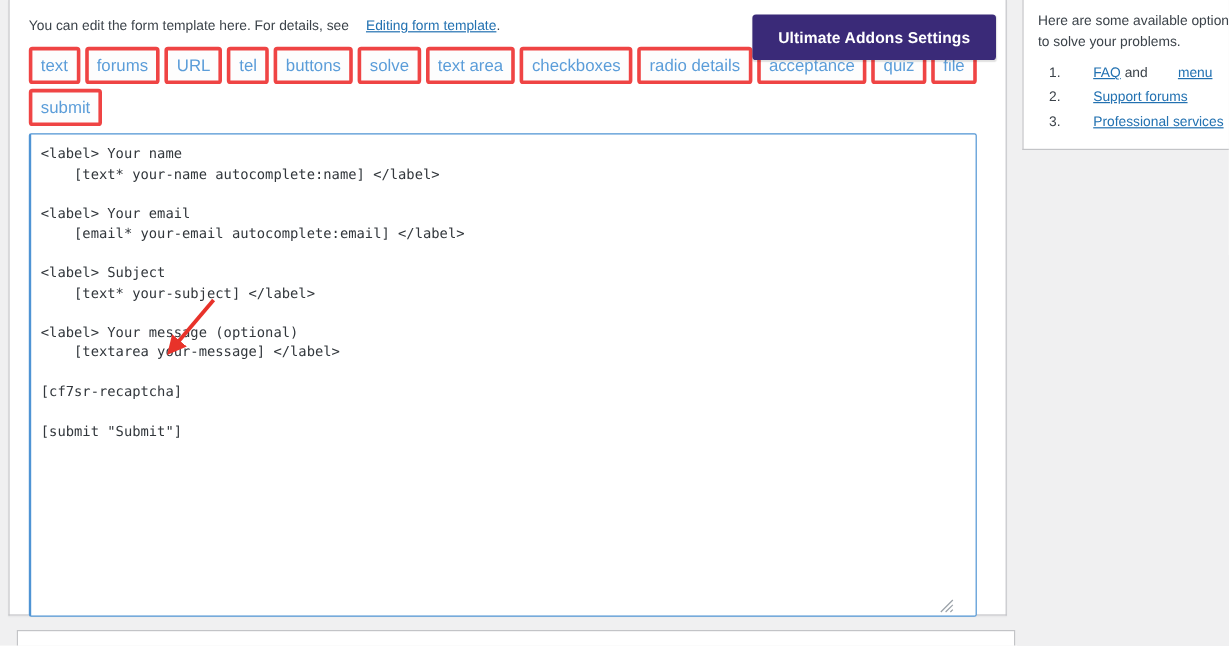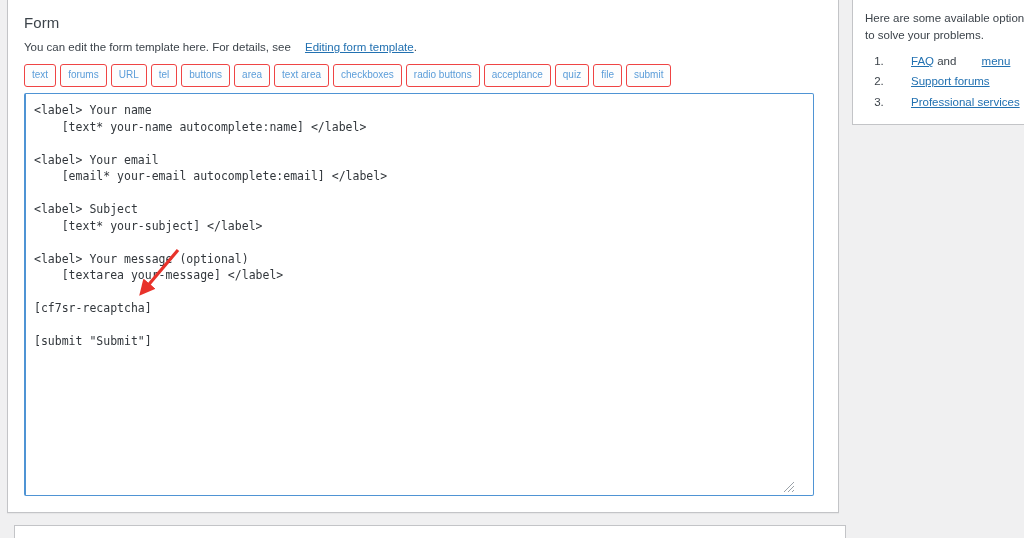--- a/index.html
+++ b/index.html
@@ -71,25 +71,25 @@
 
   
   .tag-row {
     display: flex;
     flex-wrap: wrap;
     gap: 4px;
     margin: 0 0 6px 0;
   }
   .tag-btn {
     font-family: "Liberation Sans", sans-serif;
-    font-size: 10px;
+    font-size: 14px;
     line-height: 1;
     color: #5b9dd9;
     background: #fdfdfd;
-    border: 1px solid #ef4444;
+    border: 3px solid #ef4444;
     border-radius: 3px;
     padding: 5px 7px 6px 7px;
     cursor: pointer;
     white-space: nowrap;
   }
 
   
   .code-wrap {
     position: relative;
     width: 774px;
@@ -202,36 +202,35 @@
 </style>
 </head>
 <body>
 
 <div id="app">
 
   <div class="main-col">
     <div class="postbox form-panel">
       <div class="panel-inner">
 
-        <h2 class="page-heading">Form</h2>
 
         <p class="desc">
           <span>You can edit the form template here. For details, see </span><a href="#">Editing form template</a><span>.</span>
         </p>
 
         <div class="tag-row" id="tag-row">
             <button class="tag-btn">text</button>
             <button class="tag-btn">forums</button>
             <button class="tag-btn">URL</button>
             <button class="tag-btn">tel</button>
             <button class="tag-btn">buttons</button>
-            <button class="tag-btn">area</button>
+            <button class="tag-btn">solve</button>
             <button class="tag-btn">text area</button>
             <button class="tag-btn">checkboxes</button>
-            <button class="tag-btn">radio buttons</button>
+            <button class="tag-btn">radio details</button>
             <button class="tag-btn">acceptance</button>
             <button class="tag-btn">quiz</button>
             <button class="tag-btn">file</button>
             <button class="tag-btn">submit</button>
           </div>
 
         <div class="code-wrap">
           <textarea class="code-area" spellcheck="false" style="">&lt;label&gt; Your name
     [text* your-name autocomplete:name] &lt;/label&gt;
 
@@ -249,20 +248,21 @@
 [submit "Submit"]</textarea>
           <svg class="resize-grip" viewBox="0 0 12 12">
             <path d="M11 1 L1 11" stroke="#9aa1a8" stroke-width="1" fill="none"></path>
             <path d="M11 5 L5 11" stroke="#9aa1a8" stroke-width="1" fill="none"></path>
             <path d="M11 9 L9 11" stroke="#9aa1a8" stroke-width="1" fill="none"></path>
           </svg>
         </div>
 
       </div>
 
+      <button class="addons-btn">Ultimate Addons Settings</button>
     </div>
 
     <div class="bottom-panel"></div>
   </div>
 
   <div class="side-col">
     <div class="help-panel">
       <p class="help-text">Here are some available options to solve your problems.</p>
       <ol class="help-list" id="help-list">
           <li><a href="#">FAQ</a><span> and </span><a href="#">menu</a></li>

